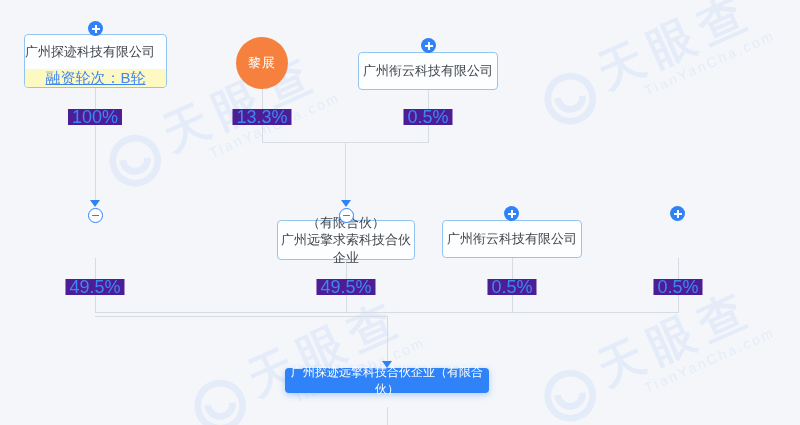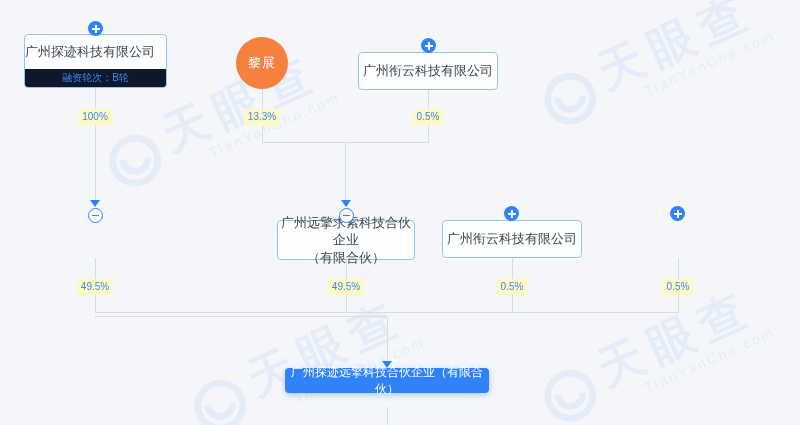--- a/index.html
+++ b/index.html
@@ -20,22 +20,22 @@
   .line{position:absolute;background:#d7dbe2;z-index:1;}
   
   .node{
     position:absolute;z-index:2;background:#fdfeff;border:1px solid #92c5f0;
     border-radius:4px;color:#40454a;font-size:13px;text-align:center;
     display:flex;flex-direction:column;justify-content:center;align-items:center;
     box-sizing:border-box;cursor:pointer;
   }
   .node .nm{line-height:1.35;}
   .tag{
-    background:#0f172a;color:#3d87f5;font-size:10px;width:100%;
-    line-height:18px;border-radius:0 0 3px 3px;flex:0 0 auto;
+    background:#fef9c3;color:#3d87f5;font-size:15px;width:100%;
+    line-height:18px;border-radius:0 0 3px 3px;flex:0 0 auto;text-decoration:underline;
   }
   .name-area{flex:1;display:flex;align-items:center;justify-content:flex-start;width:100%;}
   .person{
     position:absolute;z-index:2;width:52px;height:52px;border-radius:50%;
     background:#f6813f;color:#fff;font-size:13px;letter-spacing:1px;
     display:flex;align-items:center;justify-content:center;cursor:pointer;
   }
   .target-node{
     position:absolute;z-index:2;background:#2f82f7;border-radius:4px;color:#fff;
     font-size:12px;display:flex;align-items:center;justify-content:center;
@@ -54,21 +54,21 @@
   .badge.minus .bar-h{width:7px;height:1.5px;background:#2f82f7;position:absolute;}
   
   .arrow-down{
     position:absolute;z-index:3;width:0;height:0;
     border-left:5px solid transparent;border-right:5px solid transparent;
     border-top:7px solid #2f82f7;
   }
   
   .pct{
     position:absolute;z-index:2;transform:translateX(-50%);
-    background:#fef9c3;color:#3d87f5;font-size:10px;line-height:16px;
+    background:#4c1d95;color:#3d87f5;font-size:18px;line-height:16px;
     padding:0 4px;white-space:nowrap;
   }
 </style>
 </head>
 <body>
 
 <div class="stage">
 
   <div class="watermark" style="left:100px;top:90px;">
     <svg class="wm-eye" width="54" height="54" viewBox="0 0 48 48" fill="none">
@@ -156,22 +156,22 @@
   <div class="arrow-down" style="left:90px;top:200px;"></div>
   <div class="badge minus" style="left:88px;top:208px;">
       <span class="bar-h"></span>
     </div>
 
   <div class="arrow-down" style="left:341px;top:200px;"></div>
   <div class="badge minus" style="left:339px;top:208px;">
       <span class="bar-h"></span>
     </div>
   <div class="node" style="left:277px;top:220px;width:138px;height:40px;">
+    <span class="nm">（有限合伙）</span>
     <span class="nm">广州远擎求索科技合伙企业</span>
-    <span class="nm">（有限合伙）</span>
   </div>
 
   <div class="badge plus" style="left:504px;top:206px;">
       <span class="bar-h"></span>
       <span class="bar-v"></span>
     </div>
   <div class="node" style="left:442px;top:220px;width:140px;height:38px;">
     <span class="nm">广州衔云科技有限公司</span>
   </div>
 

